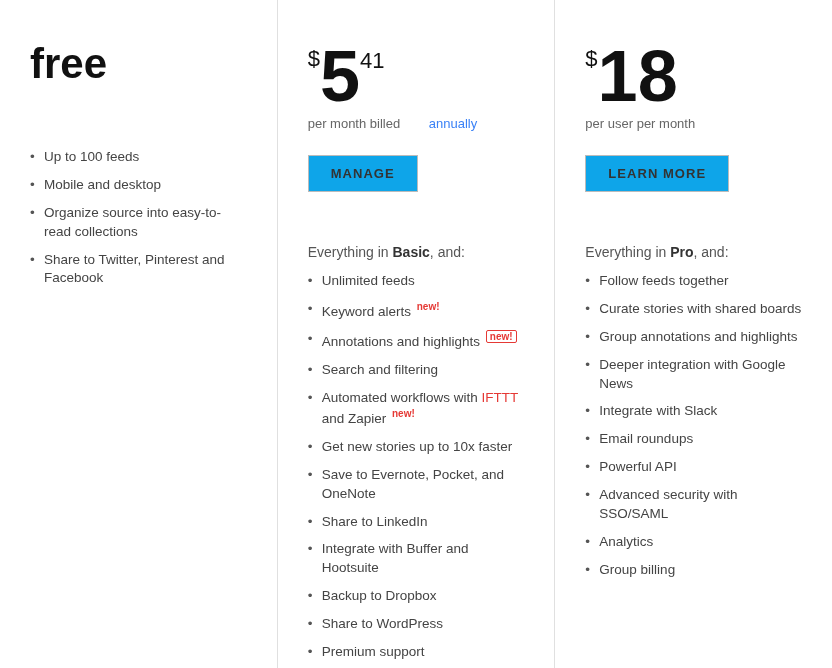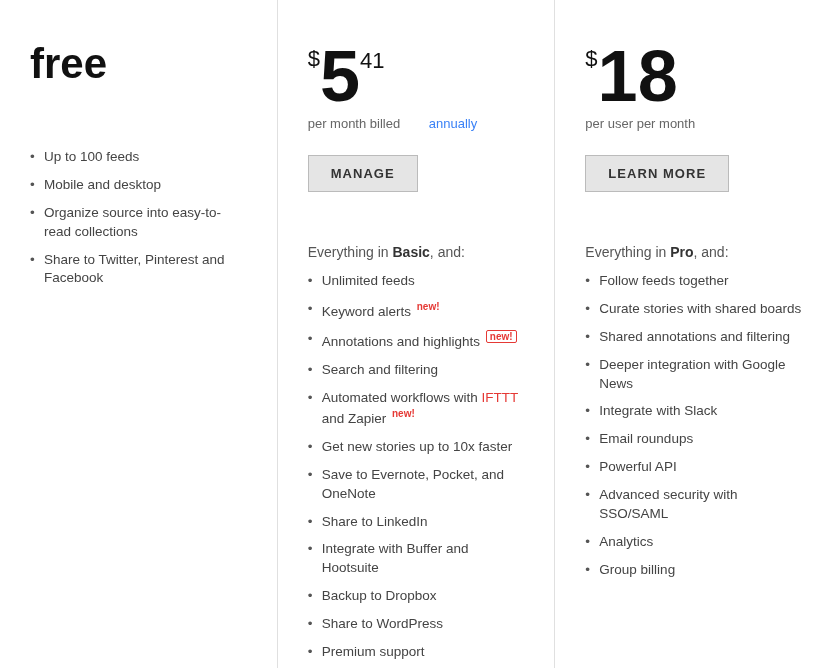--- a/index.html
+++ b/index.html
@@ -61,21 +61,21 @@
       margin-bottom: 24px;
     }
     .price-subtitle a {
       color: #3b82f6;
       text-decoration: none;
       margin-left: 25px;
     }
     .plan-button {
       display: inline-block;
       border: 1px solid #bbb;
-      background: #e5e5e5;
+      background: #0ea5e9;
       padding: 10px 22px;
       font-size: 13px;
       font-weight: 700;
       letter-spacing: 0.08em;
       color: #333;
       cursor: pointer;
       text-transform: uppercase;
       margin-bottom: 32px;
       text-align: center;
       width: fit-content;
@@ -195,21 +195,21 @@
     <div class="price-subtitle">
       <span>per user per month</span>
     </div>
     <button class="plan-button">LEARN MORE</button>
     <p class="features-intro">
       <span>Everything in </span><strong>Pro</strong><span>, and:</span>
     </p>
     <ul class="feature-list">
       <li>Follow feeds together</li>
       <li>Curate stories with shared boards</li>
-      <li>Shared annotations and filtering</li>
+      <li>Group annotations and highlights</li>
       <li>Deeper integration with Google News</li>
       <li>Integrate with Slack</li>
       <li>Email roundups</li>
       <li>Powerful API</li>
       <li>Advanced security with SSO/SAML</li>
       <li>Analytics</li>
       <li>Group billing</li>
     </ul>
   </div>
 

